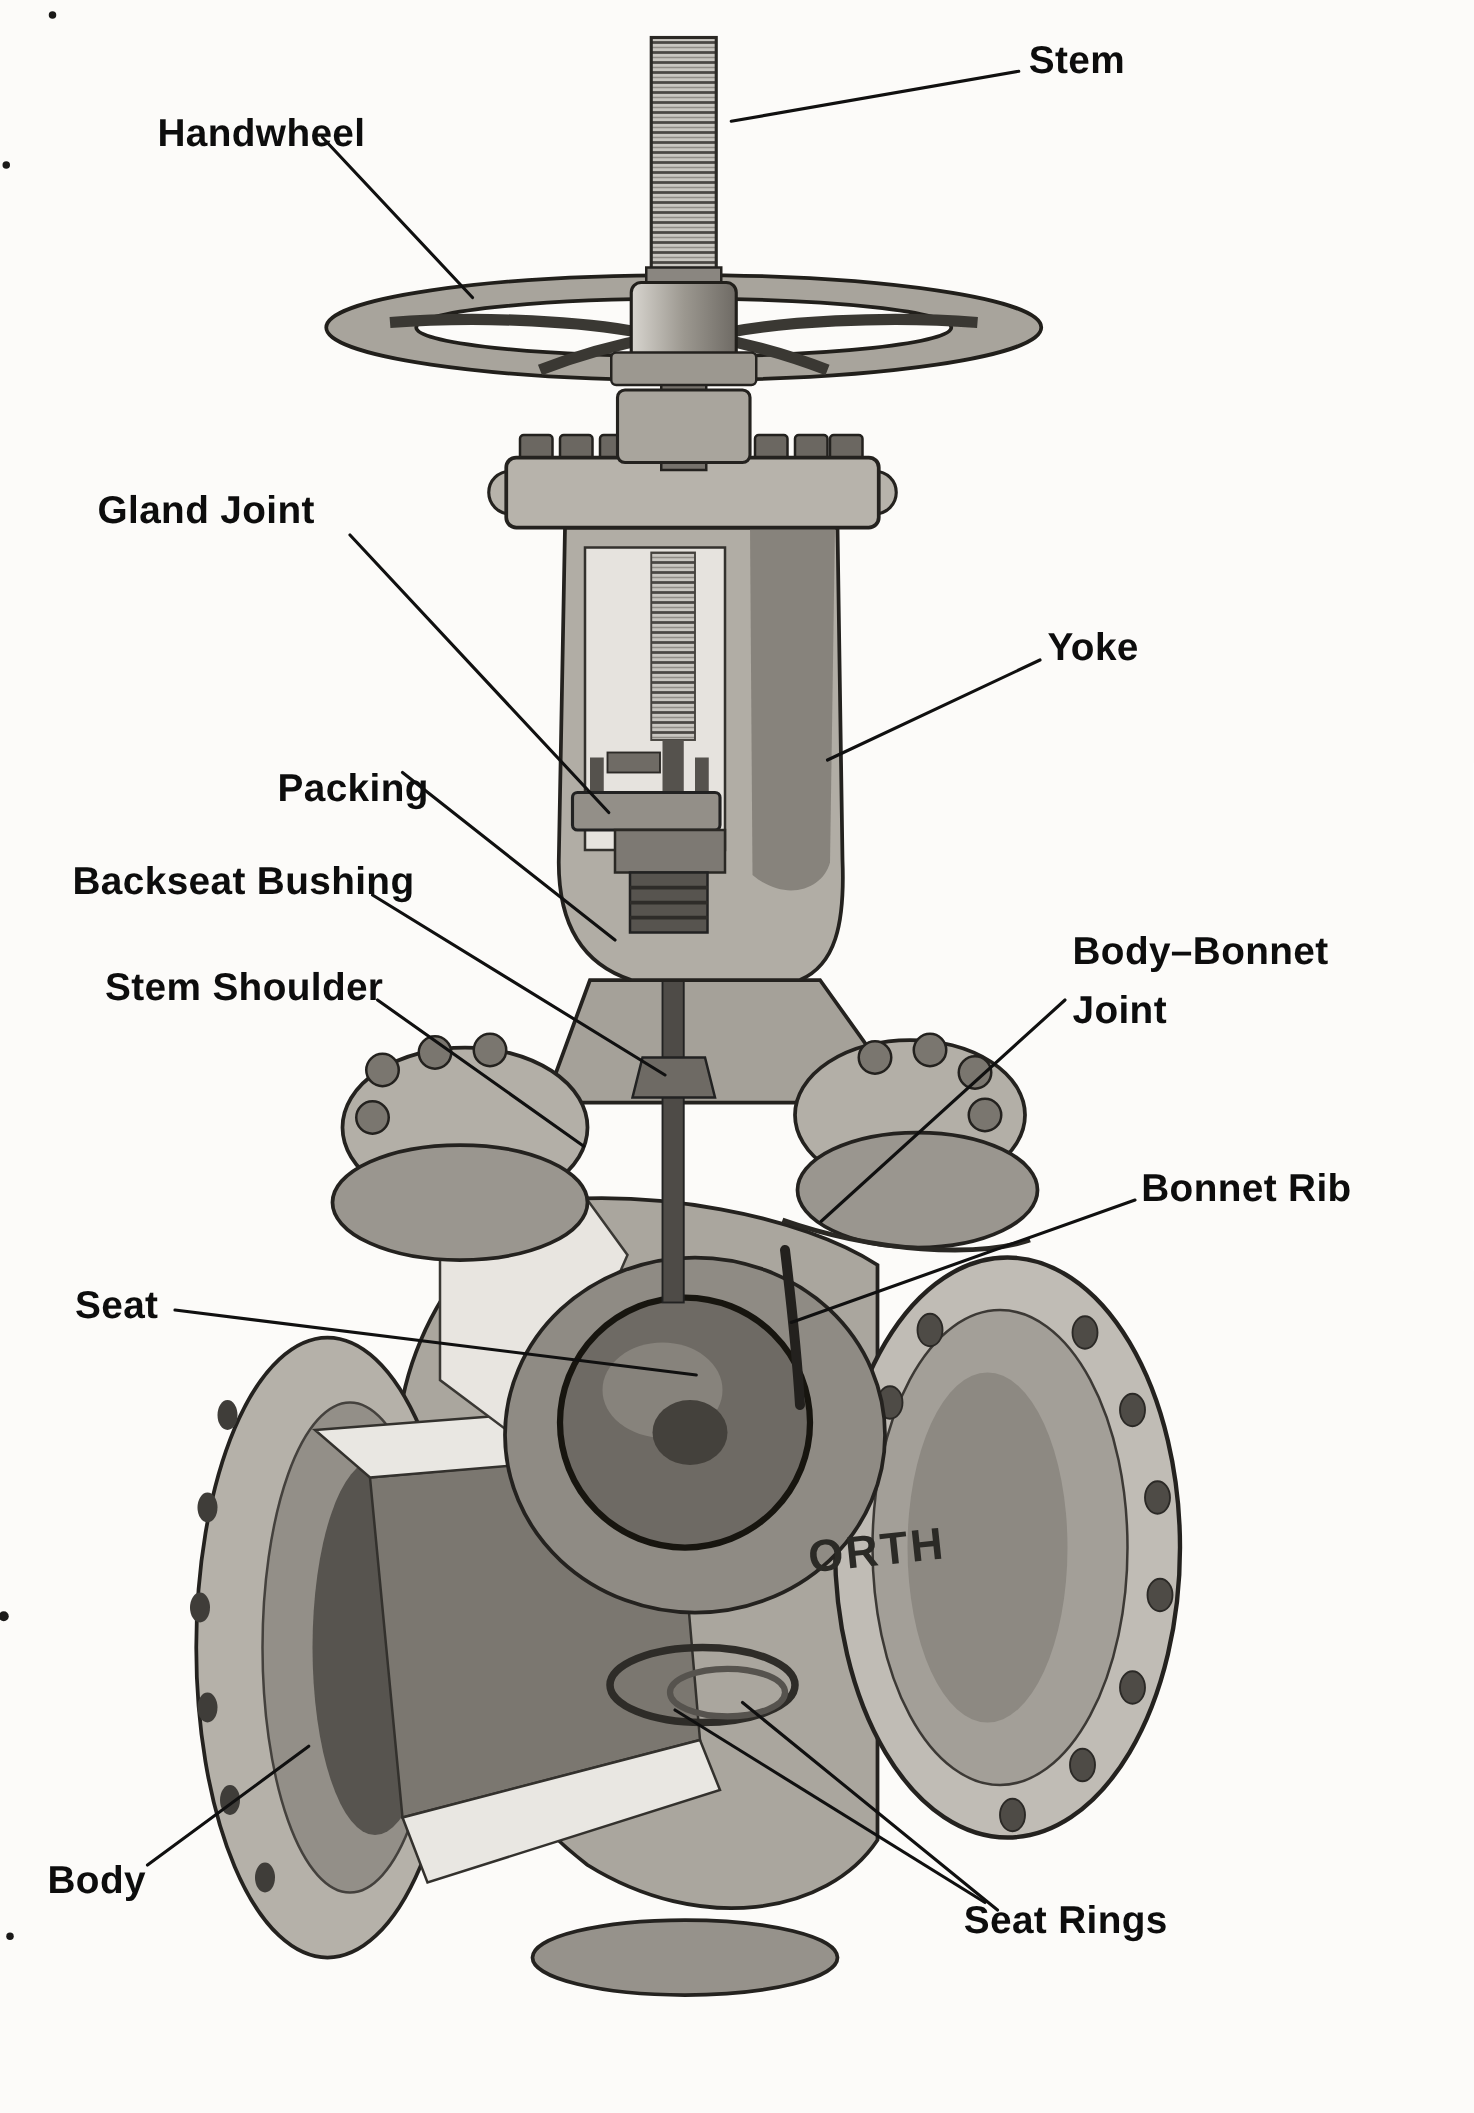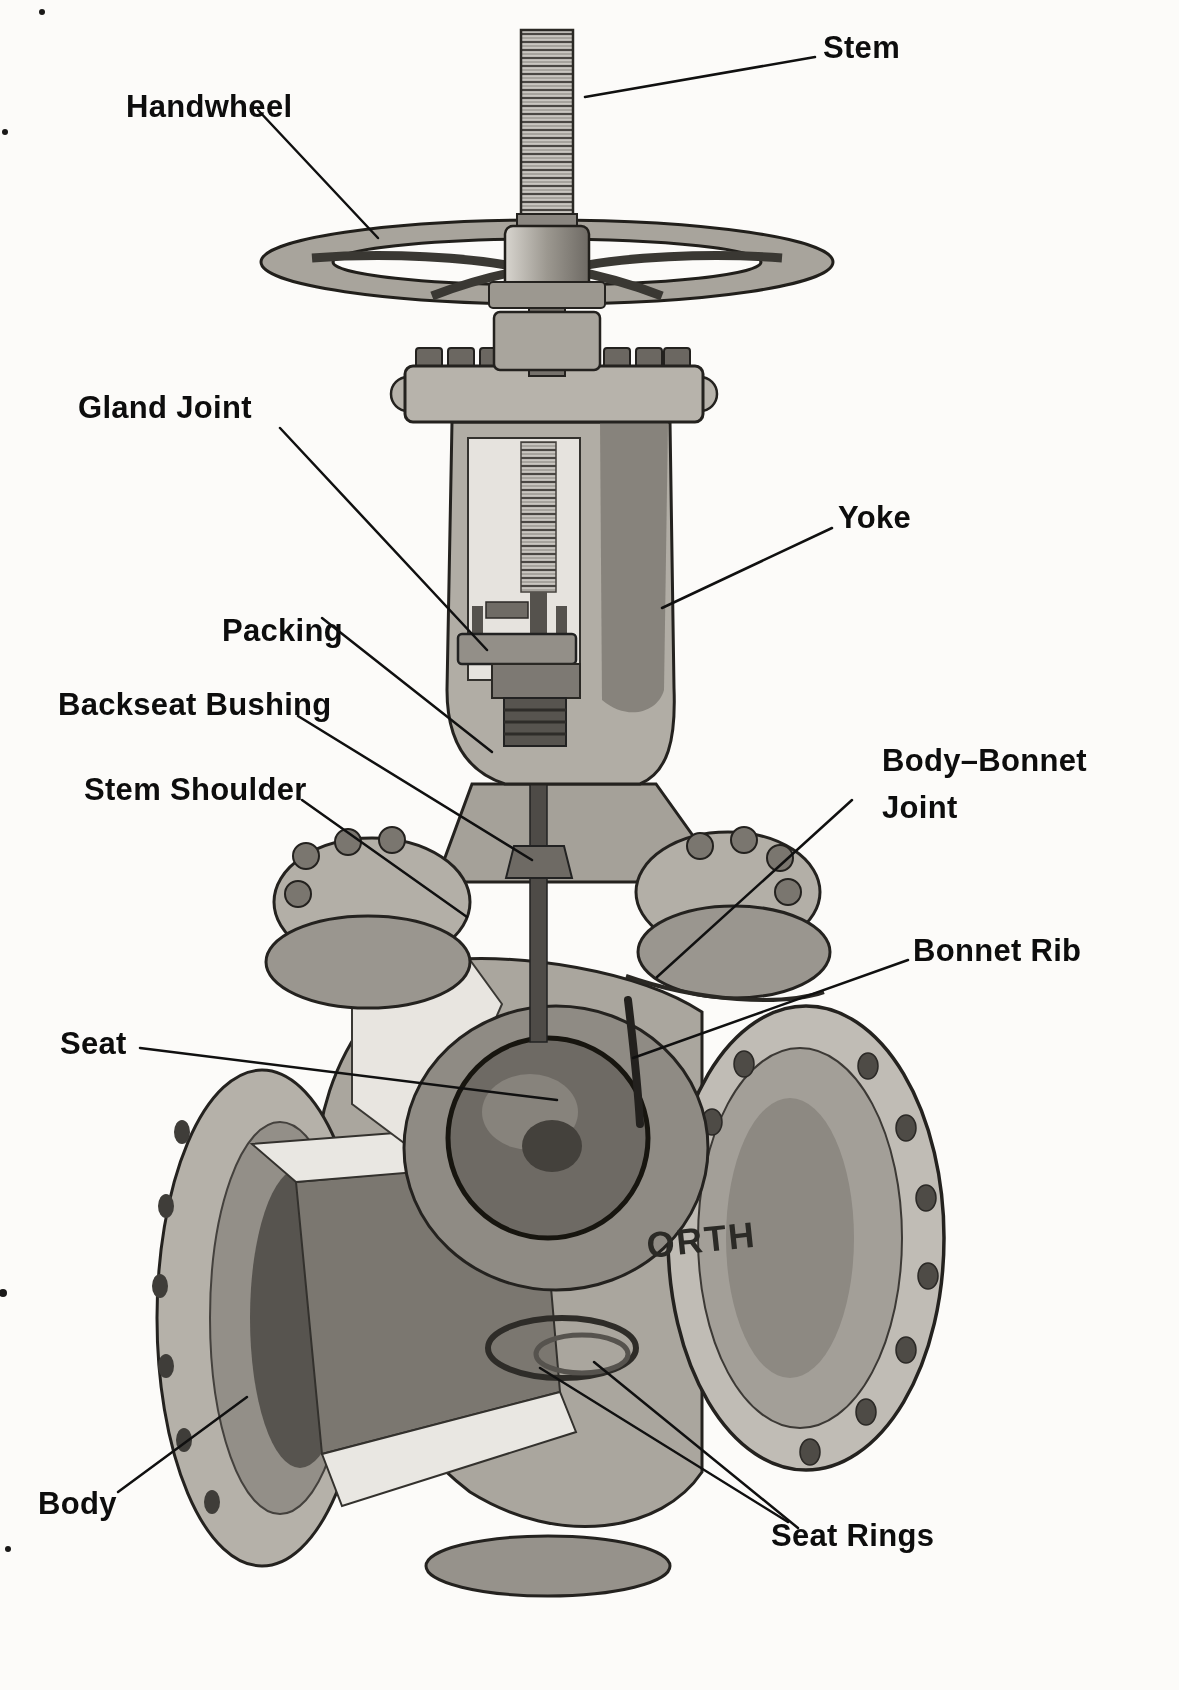--- a/index.html
+++ b/index.html
@@ -20,21 +20,21 @@
     line-height:1.15;
     font-weight:bold;
   }
   .lbl-stem{left:823px;top:30px;}
   .lbl-handwheel{left:126px;top:70px;margin-top:19px;}
   .lbl-gland-flange{left:78px;top:390px;}
   .lbl-yoke{left:838px;top:500px;text-align:center;}
   .lbl-packing{left:198px;top:613px;margin-left:24px;}
   .lbl-backseat-bushing{left:30px;top:687px;margin-left:28px;}
   .lbl-stem-shoulder{left:84px;top:772px;}
-  .lbl-body-bonnet-joint{left:858px;top:738px;white-space:normal;width:220px;line-height:1.5;margin-left:24px;}
+  .lbl-body-bonnet-joint{left:858px;top:738px;white-space:normal;width:220px;line-height:1.5;}
   .lbl-guide-rib{left:913px;top:933px;}
   .lbl-gate{left:60px;top:1026px;}
   .lbl-body{left:38px;top:1486px;}
   .lbl-seat-rings{left:771px;top:1518px;}
 </style>
 </head>
 <body>
 
 <div class="stage">
 

